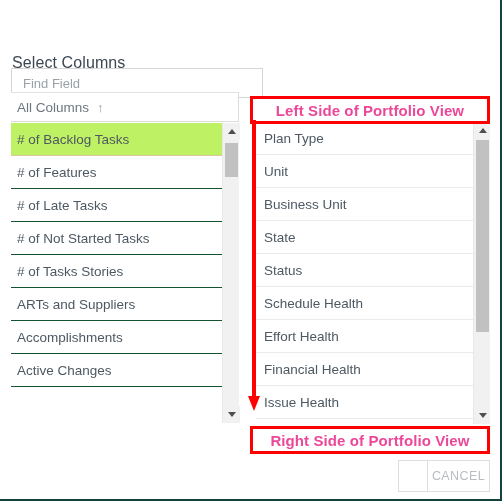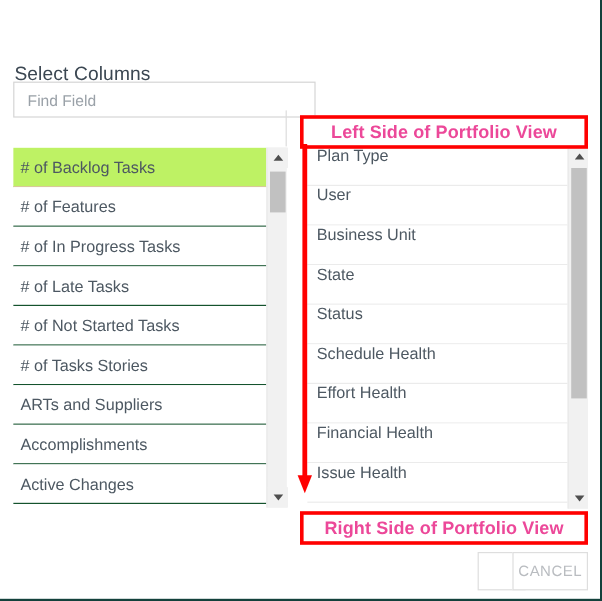--- a/index.html
+++ b/index.html
@@ -113,21 +113,21 @@
     background: #fff;
     overflow: hidden;
   }
   #right-rows {
     position: absolute;
     left: 0; top: 0;
     width: 217px;
   }
   .rrow {
     height: 33px;
-    display: flex; 
+    display: flex; align-items: center;
     padding-left: 8px;
     font-size: 13.5px;
     color: #4d5862;
     border-bottom: 1px solid #ebebeb;
     background: #fff;
     white-space: nowrap;
   }
 
   
   .sbar {
@@ -211,34 +211,35 @@
 </head>
 <body>
 
 <div id="dialog">
 
   <div id="title">Select Columns</div>
 
   <input id="find-field" type="text" placeholder="Find Field" style="">
 
   <div id="left-panel">
+    <div id="left-header">
+      <span class="hdr-label">All Columns</span>
+      <span class="sort-asc">↑</span>
+    </div>
     <div id="left-header-div"></div>
 
     <div id="left-list">
       <div id="left-rows">
           <div class="lrow selected">
             <span># of Backlog Tasks</span>
           </div>
           <div class="lrow">
             <span># of Features</span>
           </div>
           <div class="lrow">
-            <span># of In Progress Tasks</span>
-          </div>
-          <div class="lrow">
             <span># of Late Tasks</span>
           </div>
           <div class="lrow">
             <span># of Not Started Tasks</span>
           </div>
           <div class="lrow">
             <span># of Tasks Stories</span>
           </div>
           <div class="lrow">
             <span>ARTs and Suppliers</span>
@@ -262,21 +263,21 @@
         </div>
     </div>
   </div>
 
   <div id="right-panel">
     <div id="right-rows">
         <div class="rrow">
           <span>Plan Type</span>
         </div>
         <div class="rrow">
-          <span>User</span>
+          <span>Unit</span>
         </div>
         <div class="rrow">
           <span>Business Unit</span>
         </div>
         <div class="rrow">
           <span>State</span>
         </div>
         <div class="rrow">
           <span>Status</span>
         </div>

